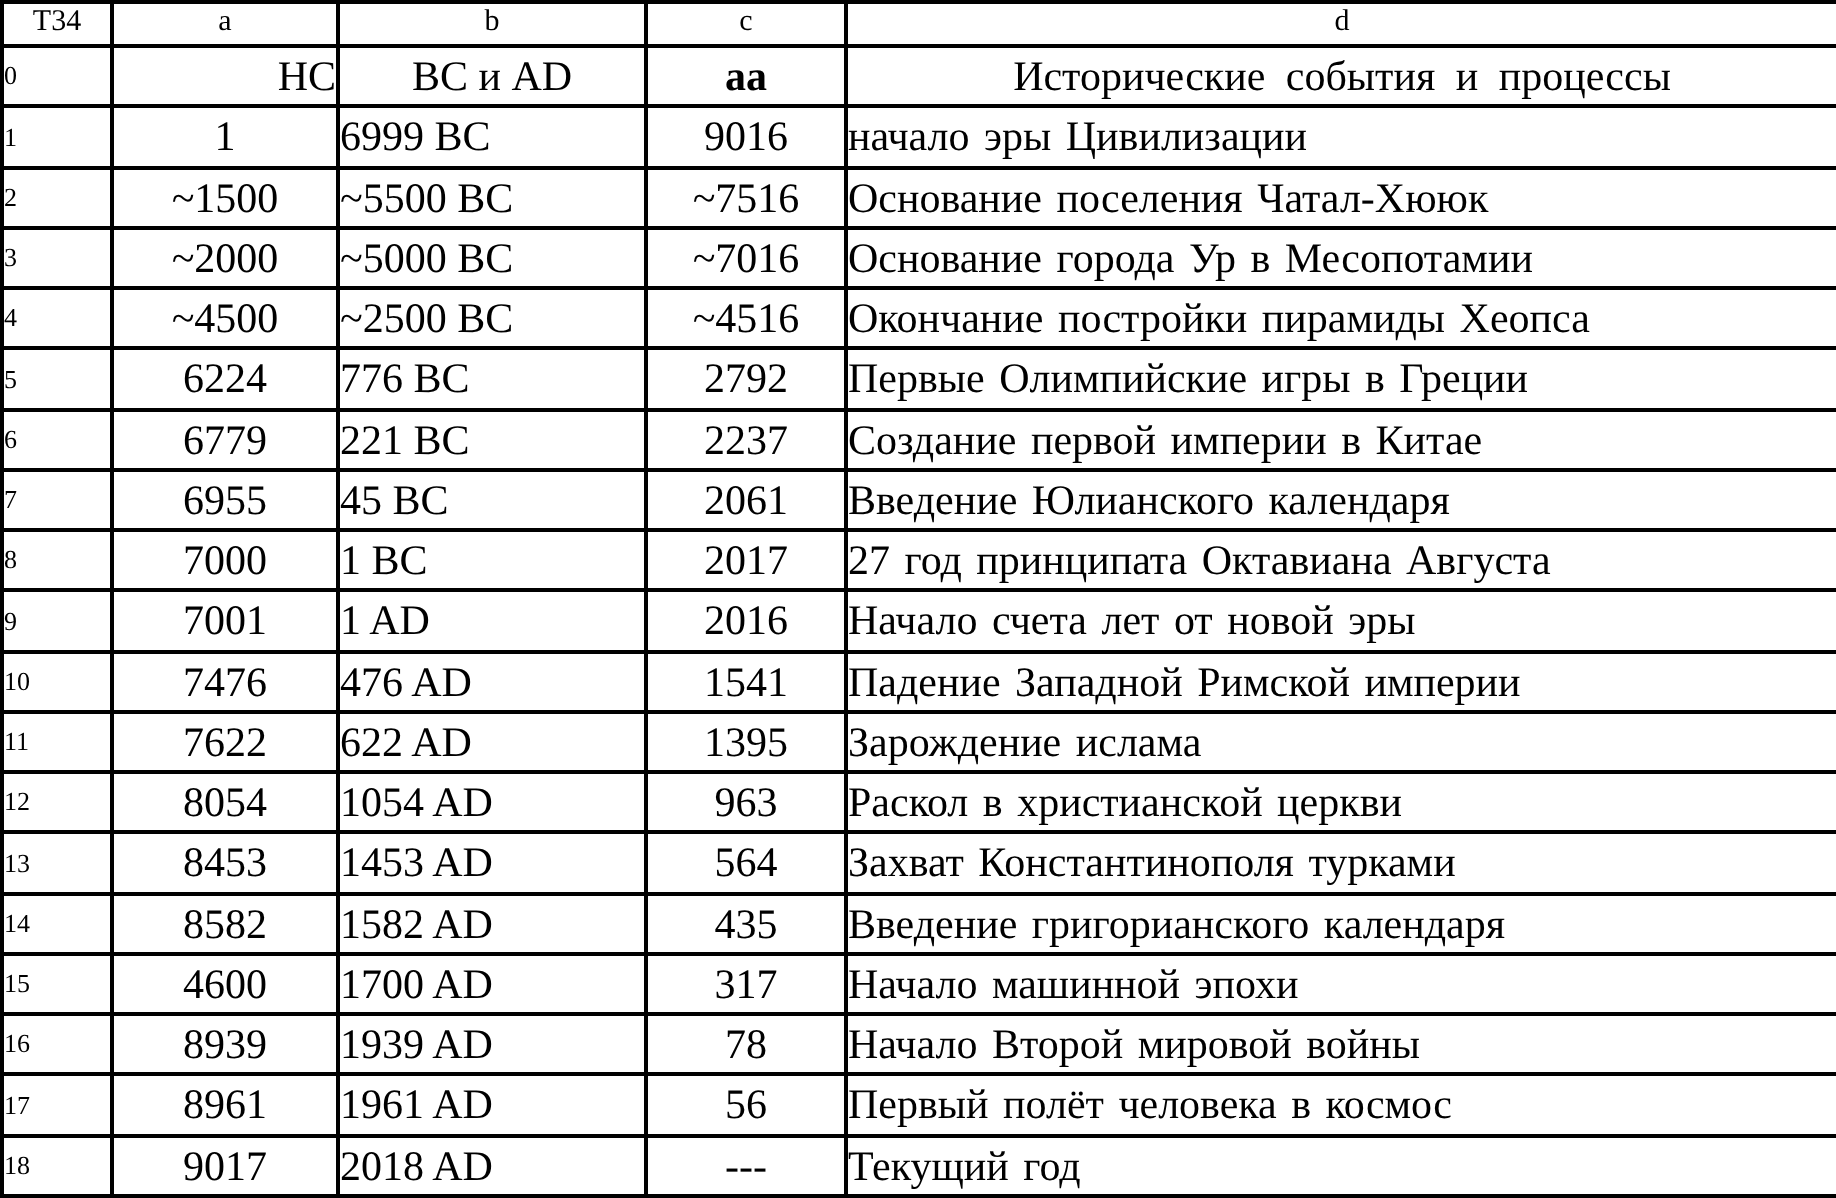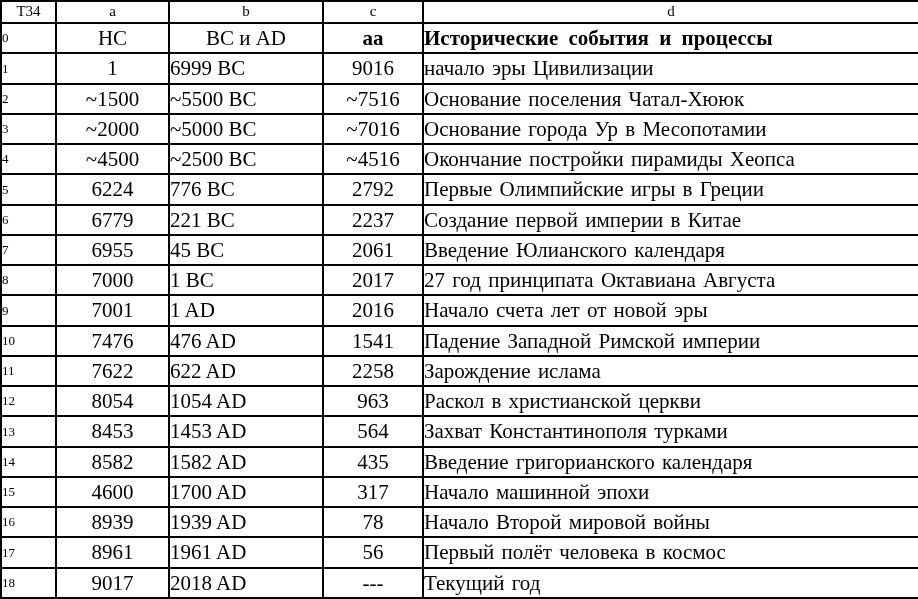--- a/index.html
+++ b/index.html
@@ -43,24 +43,24 @@
     text-align: left;
     padding: 1px 0 0 8px;
     font-size: 13px;
   }
   
   td.cell-a { text-align: center; font-size: 21px; }
   td.cell-b { text-align: left;  font-size: 21px; padding-right: 18px; }
   td.cell-c { text-align: center; font-size: 21px; }
   td.cell-d { text-align: left;   font-size: 21px; padding-left: 11px; word-spacing: 2px; }
   
-  td.header-a { text-align: center; font-size: 21px; }
+  td.header-a { text-align: right; font-size: 21px; }
   td.header-b { text-align: center; font-size: 21px; margin-top: 34px; }
   td.header-c { text-align: center; font-size: 21px; font-weight: bold; }
-  td.header-d { text-align: left; font-size: 21px; font-weight: bold; word-spacing: 5px; }
+  td.header-d { text-align: center; font-size: 21px; font-weight: normal; word-spacing: 5px; }
 </style>
 </head>
 <body>
 
 <table class="t34">
   <colgroup>
     <col style="width:55px">
     <col style="width:113px">
     <col style="width:154px">
     <col style="width:100px">
@@ -148,21 +148,21 @@
         <td class="cell-index">10</td>
         <td class="cell-a">7476</td>
         <td class="cell-b">476 AD</td>
         <td class="cell-c">1541</td>
         <td class="cell-d">Падение Западной Римской империи</td>
       </tr>
       <tr class="data-row">
         <td class="cell-index">11</td>
         <td class="cell-a">7622</td>
         <td class="cell-b">622 AD</td>
-        <td class="cell-c">2258</td>
+        <td class="cell-c">1395</td>
         <td class="cell-d">Зарождение ислама</td>
       </tr>
       <tr class="data-row">
         <td class="cell-index">12</td>
         <td class="cell-a">8054</td>
         <td class="cell-b">1054 AD</td>
         <td class="cell-c">963</td>
         <td class="cell-d">Раскол в христианской церкви</td>
       </tr>
       <tr class="data-row">

